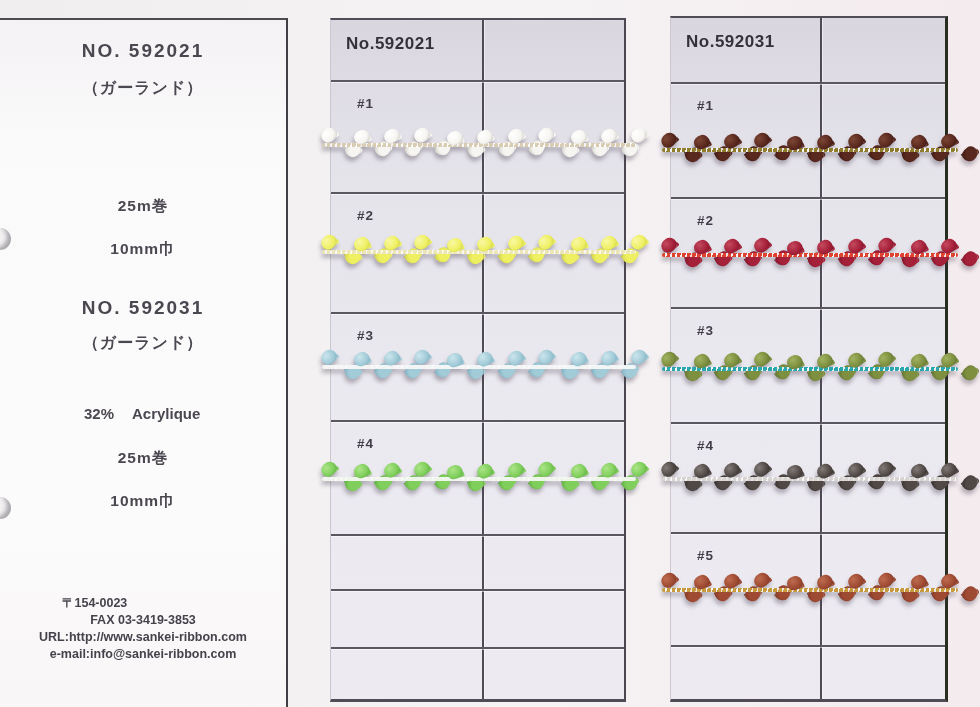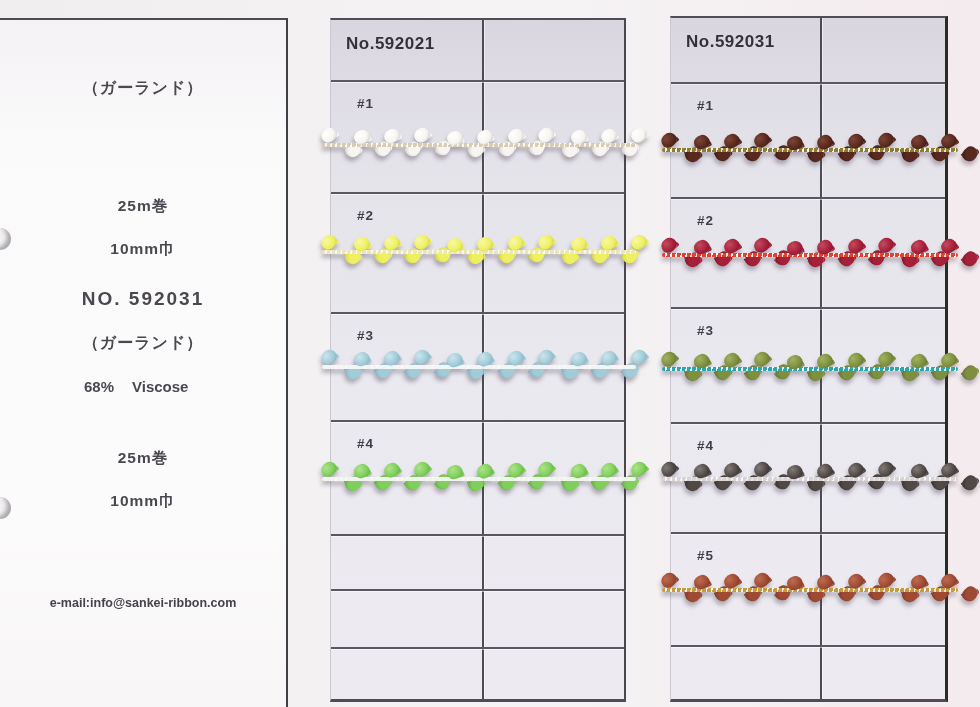--- a/index.html
+++ b/index.html
@@ -50,33 +50,37 @@
         border-radius:55% 45% 62% 38% / 48% 62% 38% 52%;}
   .tuft.up{z-index:3;} .tuft.down{z-index:1;}
 </style>
 </head>
 <body>
 
 <div class="sheet">
   <div class="hole" style="top:208px"></div>
   <div class="hole" style="top:477px"></div>
 
+  <div class="line prod-num" style="top:20px">NO. 592021</div>
   <div class="line prod-name" style="top:58px">（ガーランド）</div>
   <div class="line meta" style="top:176px">25m巻</div>
   <div class="line meta" style="top:219px">10mm巾</div>
 
-  <div class="line prod-num" style="top:268px">NO. 592031</div>
+  <div class="line prod-num" style="top:277px">NO. 592031</div>
   <div class="line prod-name" style="top:313px">（ガーランド）</div>
-  <div class="line comp" style="top:358px">
-    <span class="pct">68%</span><span>Viscose</span>
+  <div class="line comp" style="top:385px">
+    <span class="pct">32%</span><span>Acrylique</span>
   </div>
   <div class="line meta" style="top:428px">25m巻</div>
   <div class="line meta" style="top:471px">10mm巾</div>
 
   <div class="addr">
+    <div class="postal">〒154-0023</div>
+    <div>FAX  03-3419-3853</div>
+    <div>URL:http://www.sankei-ribbon.com</div>
     <div>e-mail:info@sankei-ribbon.com</div>
   </div>
 </div>
 
 <div class="card" id="card-0" style="left:330px;top:18px;width:296px;height:684px;">
   <div class="card-title">No.592021</div>
   <div class="vline" style="left:151px"></div>
 <div class="hline" style="top: 60px;"></div>
     <div class="hline" style="top: 172px;"></div>
     <div class="hline" style="top: 292px;"></div>

